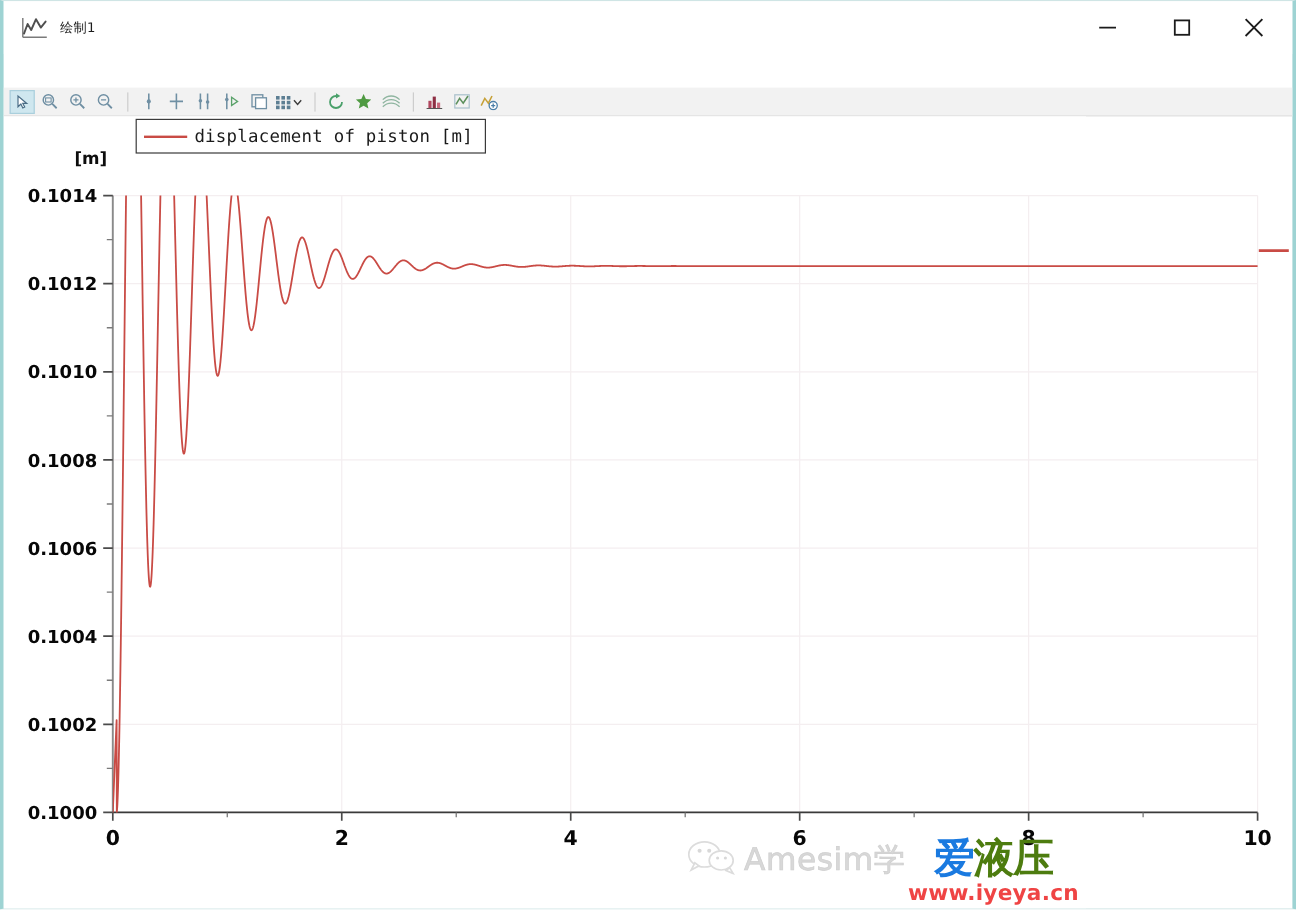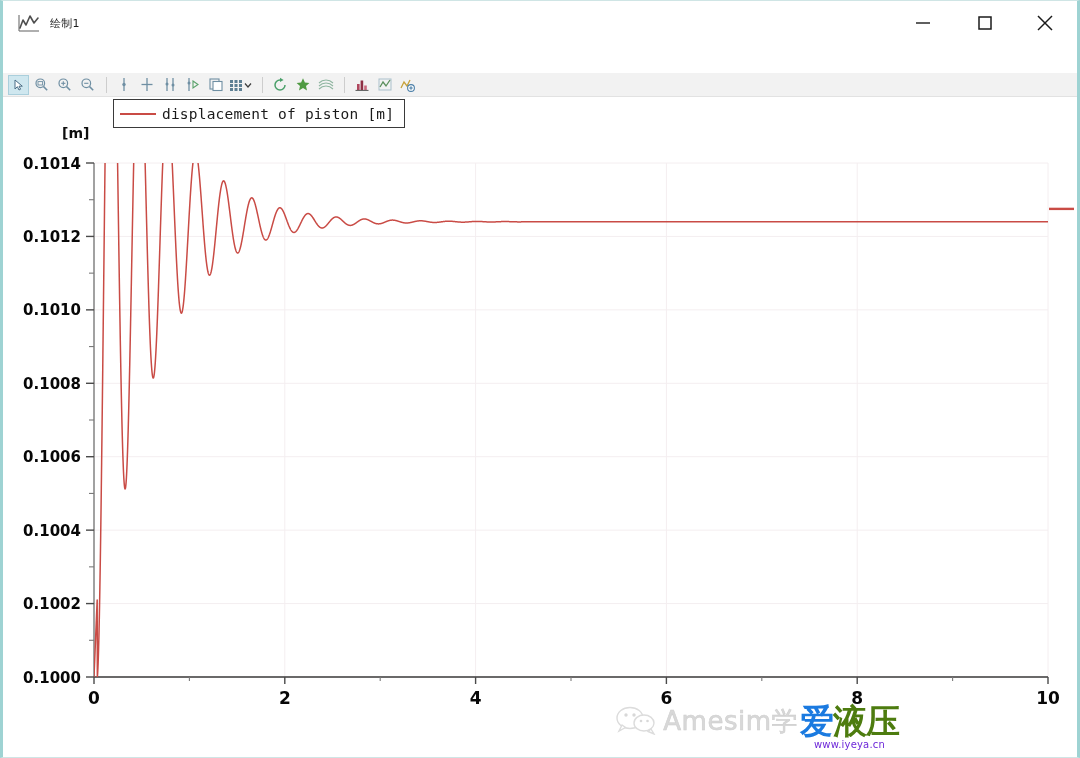--- a/index.html
+++ b/index.html
@@ -145,21 +145,21 @@
     -webkit-text-stroke: 0.6px #cfcfcf;
   }
   #wm-right { margin-left: 2px; text-align: center; }
   #wm-cn {
     font-family: "DejaVu Sans", sans-serif;
     font-size: 34px; font-weight: bold; letter-spacing: -1px;
     line-height: 34px; white-space: nowrap;
   }
   #wm-url {
     font-family: "DejaVu Sans", sans-serif;
-    font-size: 10px; font-weight: normal; color: #6d28d9;
+    font-size: 18px; font-weight: bold; color: #ef4444;
     letter-spacing: .2px; margin-top: 1px;
   }
 </style>
 </head>
 <body>
 
 <div id="app">
 
   <div id="titlebar">
     <span id="title-icon">

